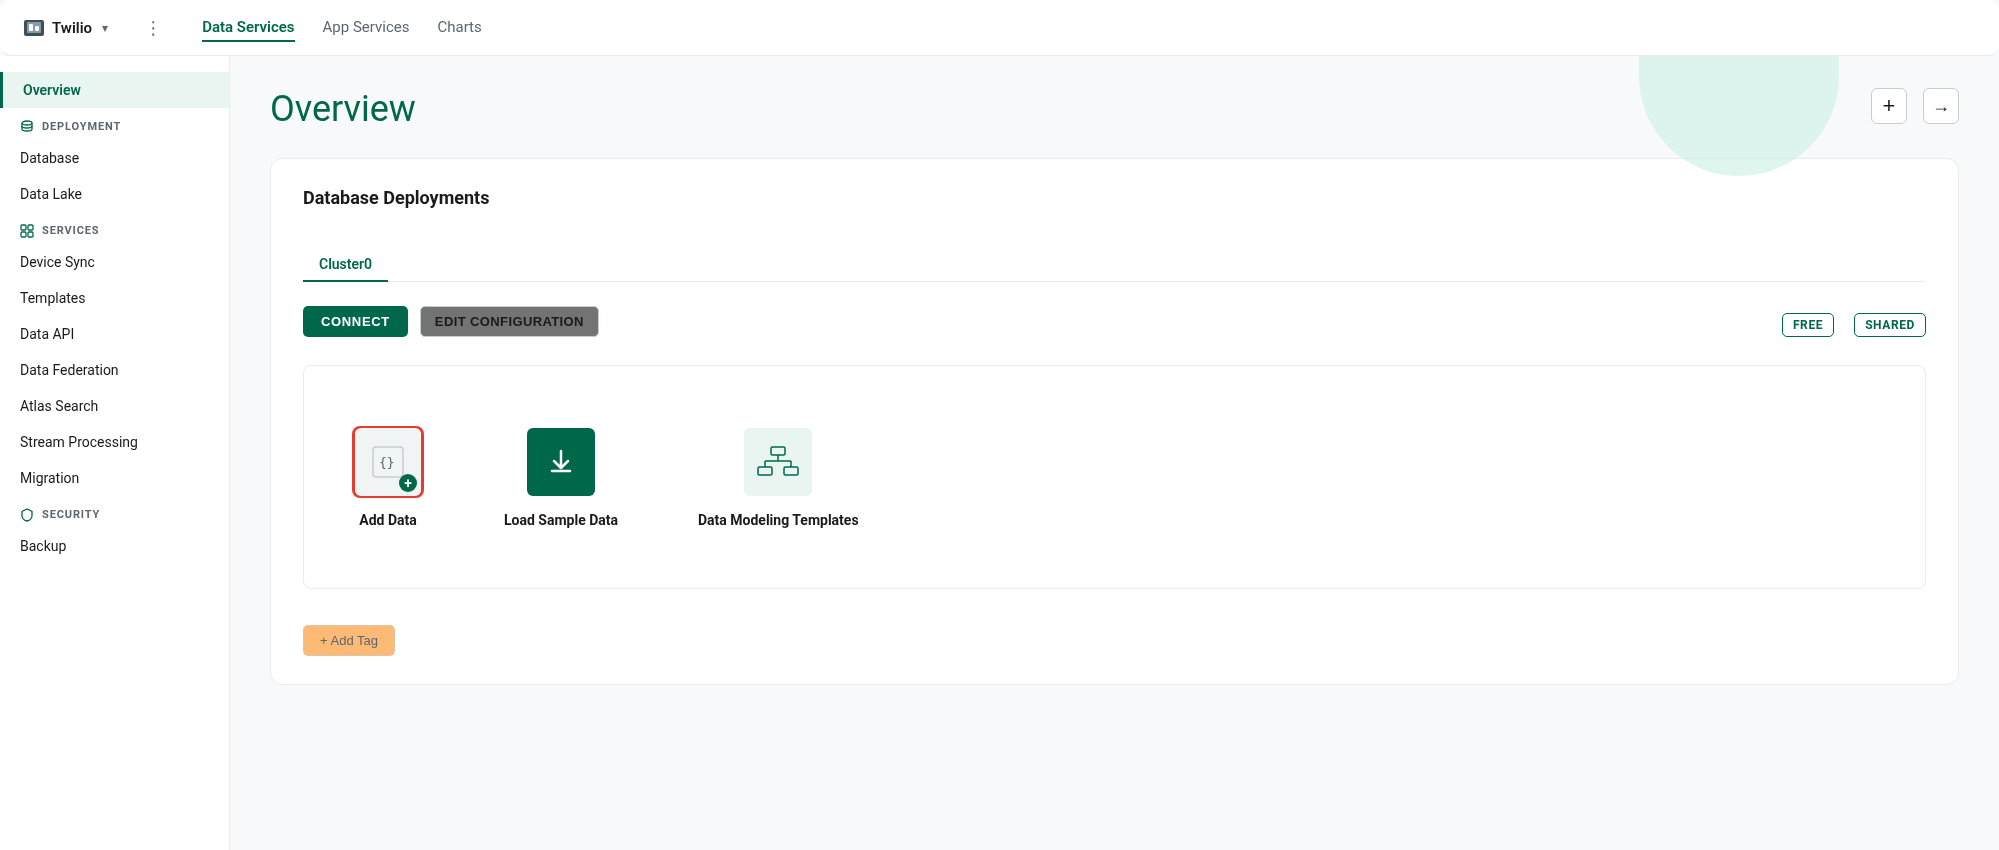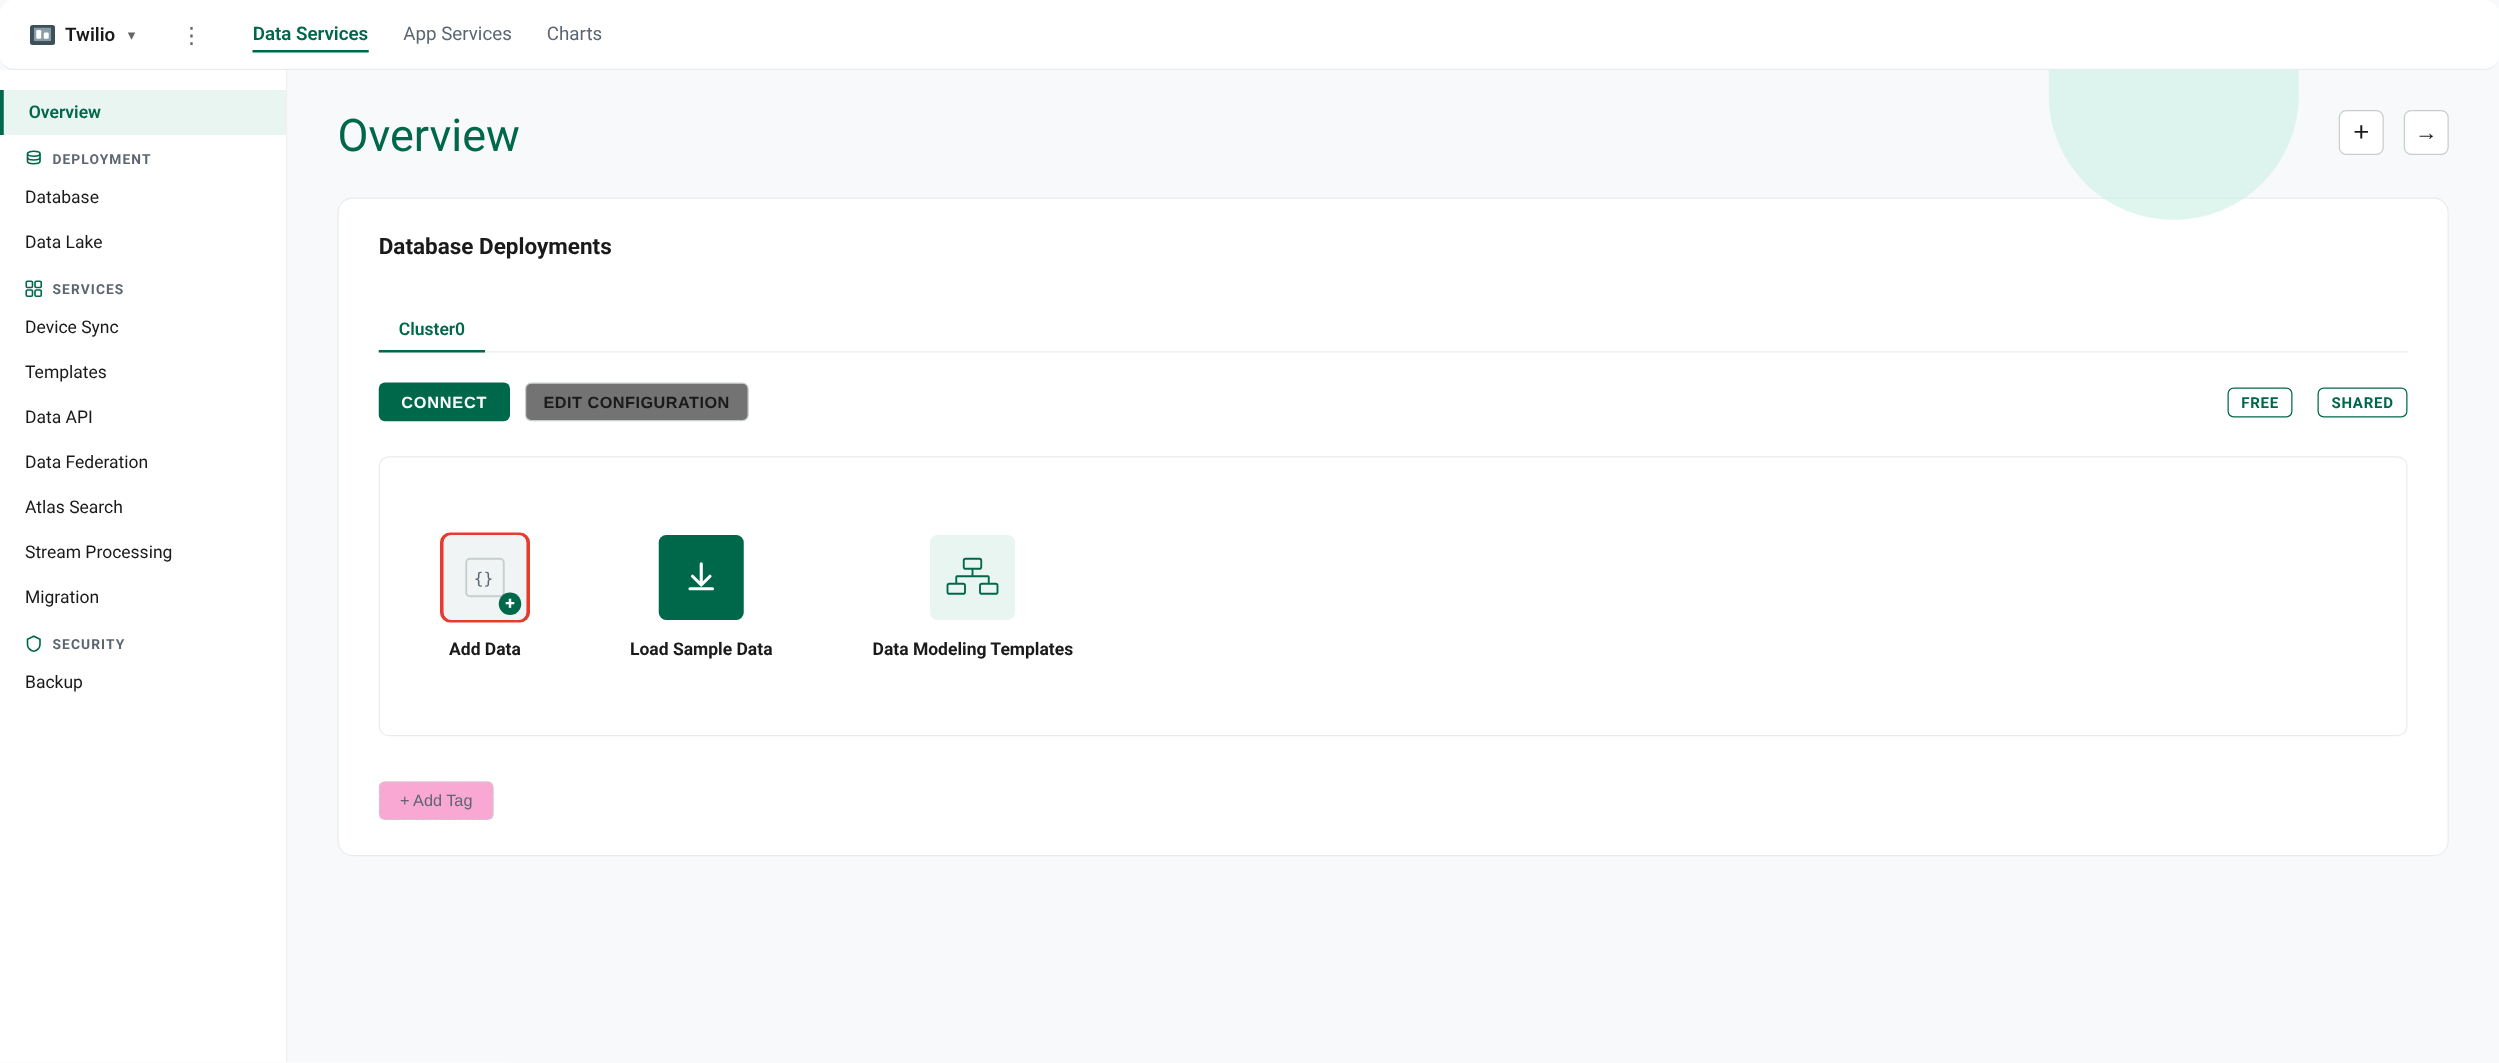--- a/index.html
+++ b/index.html
@@ -38,21 +38,21 @@
       padding: 16px 0; overflow-y: auto; flex-shrink: 0;
     }
     .sidebar-item {
       padding: 10px 20px; font-size: 14px; color: #1a1a1a; cursor: pointer;
       display: flex; align-items: center; gap: 10px;
     }
     .sidebar-item.active { background: #e8f5f0; color: #00684a; font-weight: 600; border-left: 3px solid #00684a; }
     .sidebar-section-header {
       padding: 12px 20px 6px; font-size: 11px; font-weight: 700;
       color: #5c6670; letter-spacing: 0.08em; text-transform: uppercase;
-      display: flex; align-items: center; gap: 8px;
+      display: flex; align-items: flex-start; gap: 8px;
     }
     .section-icon {
       width: 14px; height: 14px; display: flex; align-items: center; justify-content: center;
       color: #00684a; font-size: 14px;
     }
 
     
     .main { flex: 1; overflow-y: auto; padding: 32px 40px; position: relative; background: #f8f9fa; }
 
     .page-title { font-size: 36px; font-weight: 400; color: #00684a; margin-bottom: 28px; }
@@ -74,21 +74,21 @@
 
     
     .tabs { display: flex; border-bottom: 1px solid #e8ecef; margin-bottom: 24px; }
     .tab {
       padding: 8px 16px; font-size: 14px; color: #5c6670; cursor: pointer;
       border-bottom: 2px solid transparent; margin-bottom: -1px;
     }
     .tab.active { color: #00684a; font-weight: 600; border-bottom: 2px solid #00684a; }
 
     
-    .action-row { display: flex; align-items: center; justify-content: space-between; margin-bottom: 28px; }
+    .action-row { display: flex; align-items: flex-end; justify-content: space-between; margin-bottom: 28px; }
     .action-left { display: flex; gap: 12px; align-items: center; }
     .btn-connect {
       background: #00684a; color: #fff; border: none; border-radius: 5px;
       padding: 8px 18px; font-size: 13px; font-weight: 700; letter-spacing: 0.05em;
       cursor: pointer; text-transform: uppercase;
     }
     .btn-outline {
       background: #737373; color: #1a1a1a; border: 1.5px solid #c8cdd0; border-radius: 5px;
       padding: 7px 14px; font-size: 13px; font-weight: 600; cursor: pointer;
       text-transform: uppercase; letter-spacing: 0.03em;
@@ -132,21 +132,21 @@
     }
 
     
     .modeling-icon-bg {
       width: 68px; height: 68px; background: #e8f5f0; border-radius: 6px;
       display: flex; align-items: center; justify-content: center;
     }
 
     
     .add-tag-btn {
-      border: 1.5px dashed #c8cdd0; background: #f9a8d4; color: #5c6670;
+      border: 1.5px dashed #c8cdd0; background: #fdba74; color: #5c6670;
       border-radius: 5px; padding: 7px 16px; font-size: 13px; cursor: pointer;
       margin-top: 16px;
     }
 
     
     .top-right-actions {
       position: absolute; top: 32px; right: 40px;
       display: flex; gap: 16px; align-items: center;
     }
     .icon-btn {

